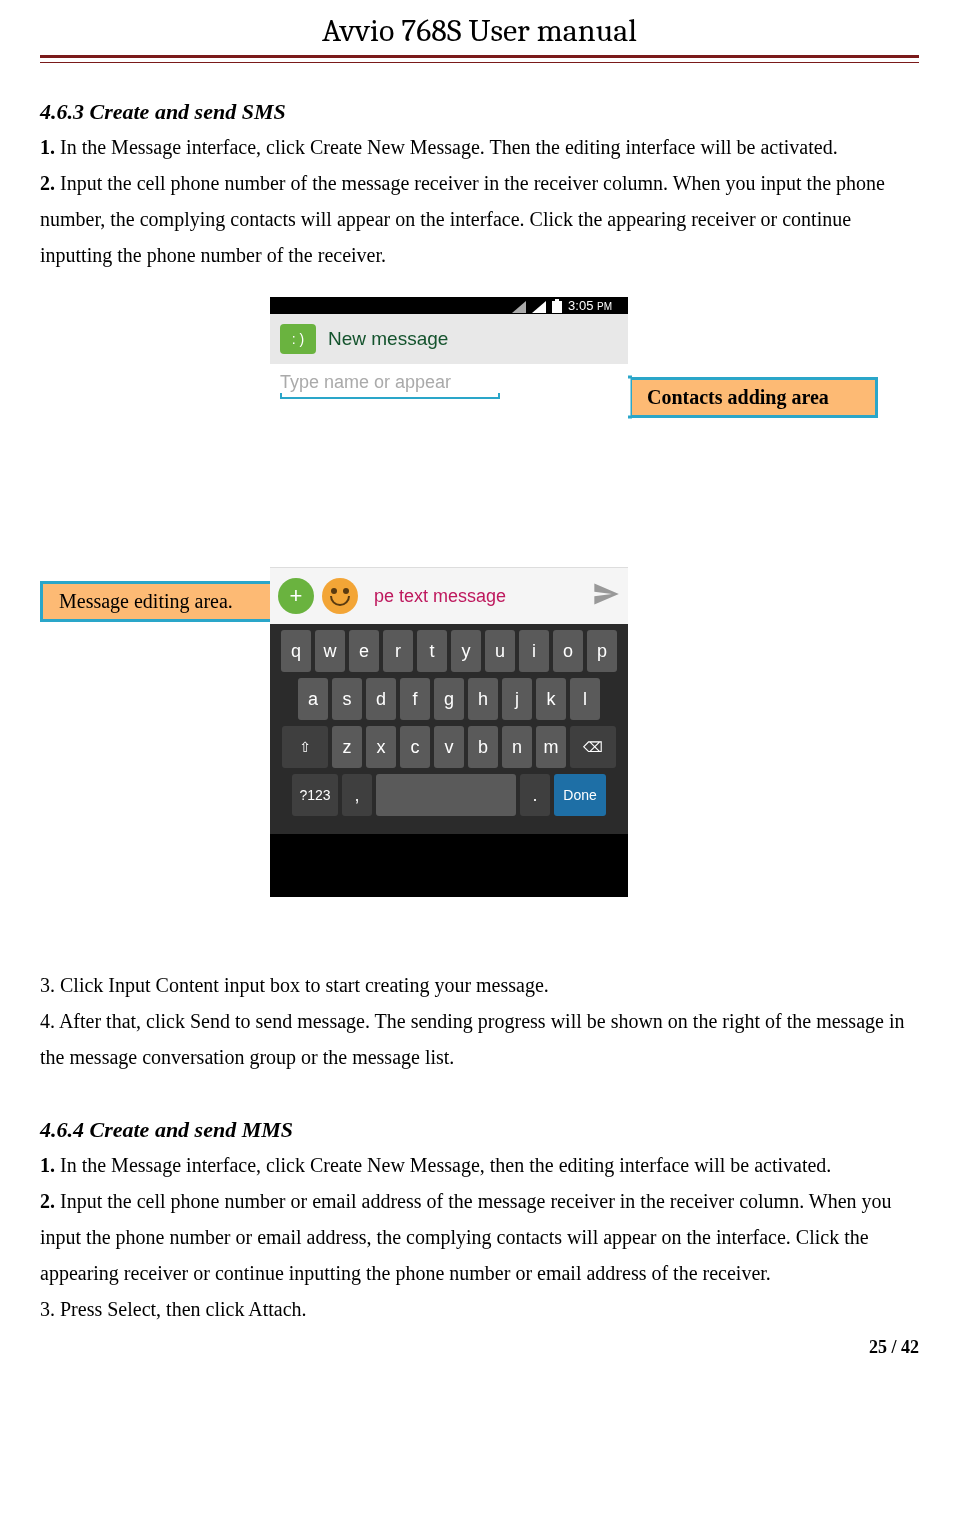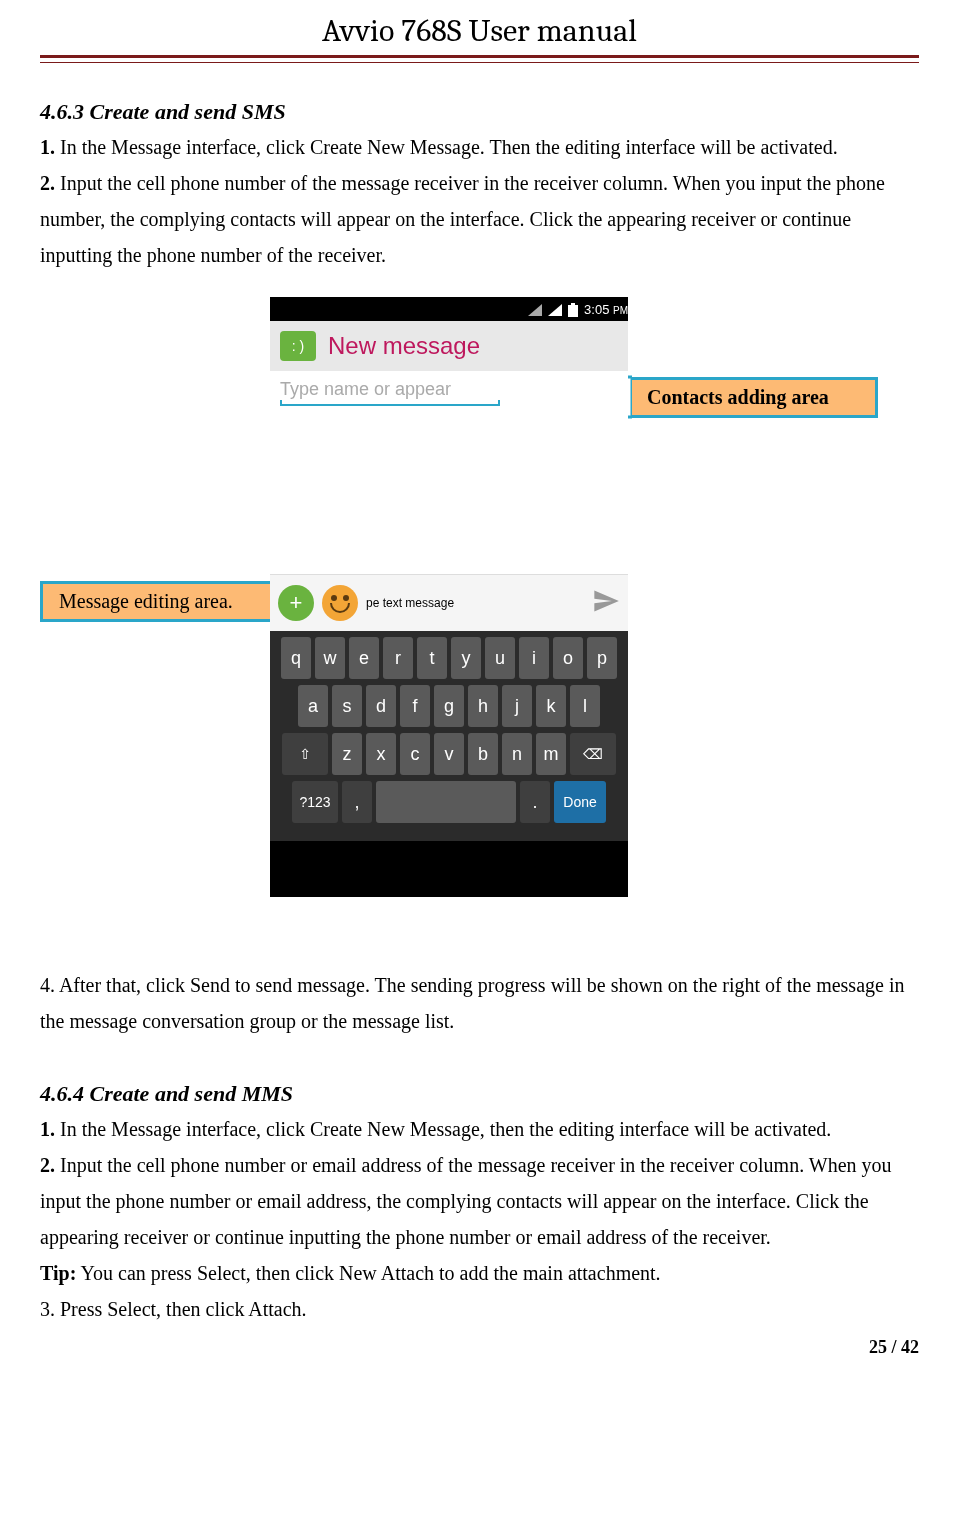--- a/index.html
+++ b/index.html
@@ -55,29 +55,29 @@
   .phone {
     position: absolute;
     left: 230px;
     top: 0;
     width: 358px;
     height: 600px;
     background: #000;
     box-sizing: border-box;
   }
   .statusbar {
-    height: 24px;
+    height: 17px;
     background: #000;
     color: #fff;
     display: flex;
     justify-content: flex-end;
     align-items: center;
     font-family: Arial, sans-serif;
     font-size: 13px;
-    padding: 0 0;
+    padding: 0 16px;
     gap: 6px;
   }
   .statusbar .sig, .statusbar .batt {
     display: inline-block;
   }
   .statusbar .sig svg, .statusbar .batt svg { vertical-align: middle; }
   .appbar {
     height: 50px;
     background: #e8e8e8;
     display: flex;
@@ -101,22 +101,22 @@
   }
   .msg-icon .face {
     position: absolute;
     inset: 0;
     color: #fff;
     font-size: 14px;
     text-align: center;
     line-height: 30px;
   }
   .appbar-title {
-    font-size: 24px;
-    color: #be185d;
+    font-size: 19px;
+    color: #14532d;
   }
   .to-field {
     background: #fff;
     padding: 8px 10px 4px 10px;
     font-family: Arial, sans-serif;
   }
   .to-field .ph {
     color: #aaa;
     font-size: 18px;
     display: block;
@@ -180,22 +180,23 @@
     content: "";
     position: absolute;
     width: 16px; height: 8px;
     border: 2px solid #5a3a10;
     border-top: none;
     border-radius: 0 0 12px 12px;
     top: 18px; left: 8px;
   }
   .compose-ph {
     flex: 1;
-    color: #000000;
-    font-size: 12px;
+    color: #be185d;
+    font-size: 18px;
+    margin-left: 8px;
   }
   .send-btn {
     width: 44px;
     text-align: center;
     color: #999;
   }
   .send-btn svg { width: 28px; height: 28px; }
   
   .keyboard {
     background: #2b2b2b;
@@ -364,30 +365,28 @@
           <div class="key wide">?123</div>
           <div class="key special">,</div>
           <div class="key" style="width:140px;background:#5a5a5a"></div>
           <div class="key special">.</div>
           <div class="key done">Done</div>
         </div>
       </div>
     </div>
   </div>
 
+  <p class="body-text">3. Click Input Content input box to start creating your message.</p>
   <p class="body-text">4. After that, click Send to send message. The sending progress will be shown on the right of the message in the message conversation group or the message list.</p>
 
   <div style="height:30px"></div>
 
   <div class="section-title">4.6.4 Create and send MMS</div>
   <p class="body-text">
     <span class="bold">1.</span><span> In the Message interface, click Create New Message, then the editing interface will be activated.</span>
   </p>
   <p class="body-text">
     <span class="bold">2.</span><span> Input the cell phone number or email address of the message receiver in the receiver column. When you input the phone number or email address, the complying contacts will appear on the interface. Click the appearing receiver or continue inputting the phone number or email address of the receiver.</span>
   </p>
-  <p class="body-text">
-    <span class="bold">Tip:</span><span> You can press Select, then click New Attach to add the main attachment.</span>
-  </p>
   <p class="body-text">3. Press Select, then click Attach.</p>
 
   <div class="footer">25 / 42</div>
 </div>
 
 </body></html>

